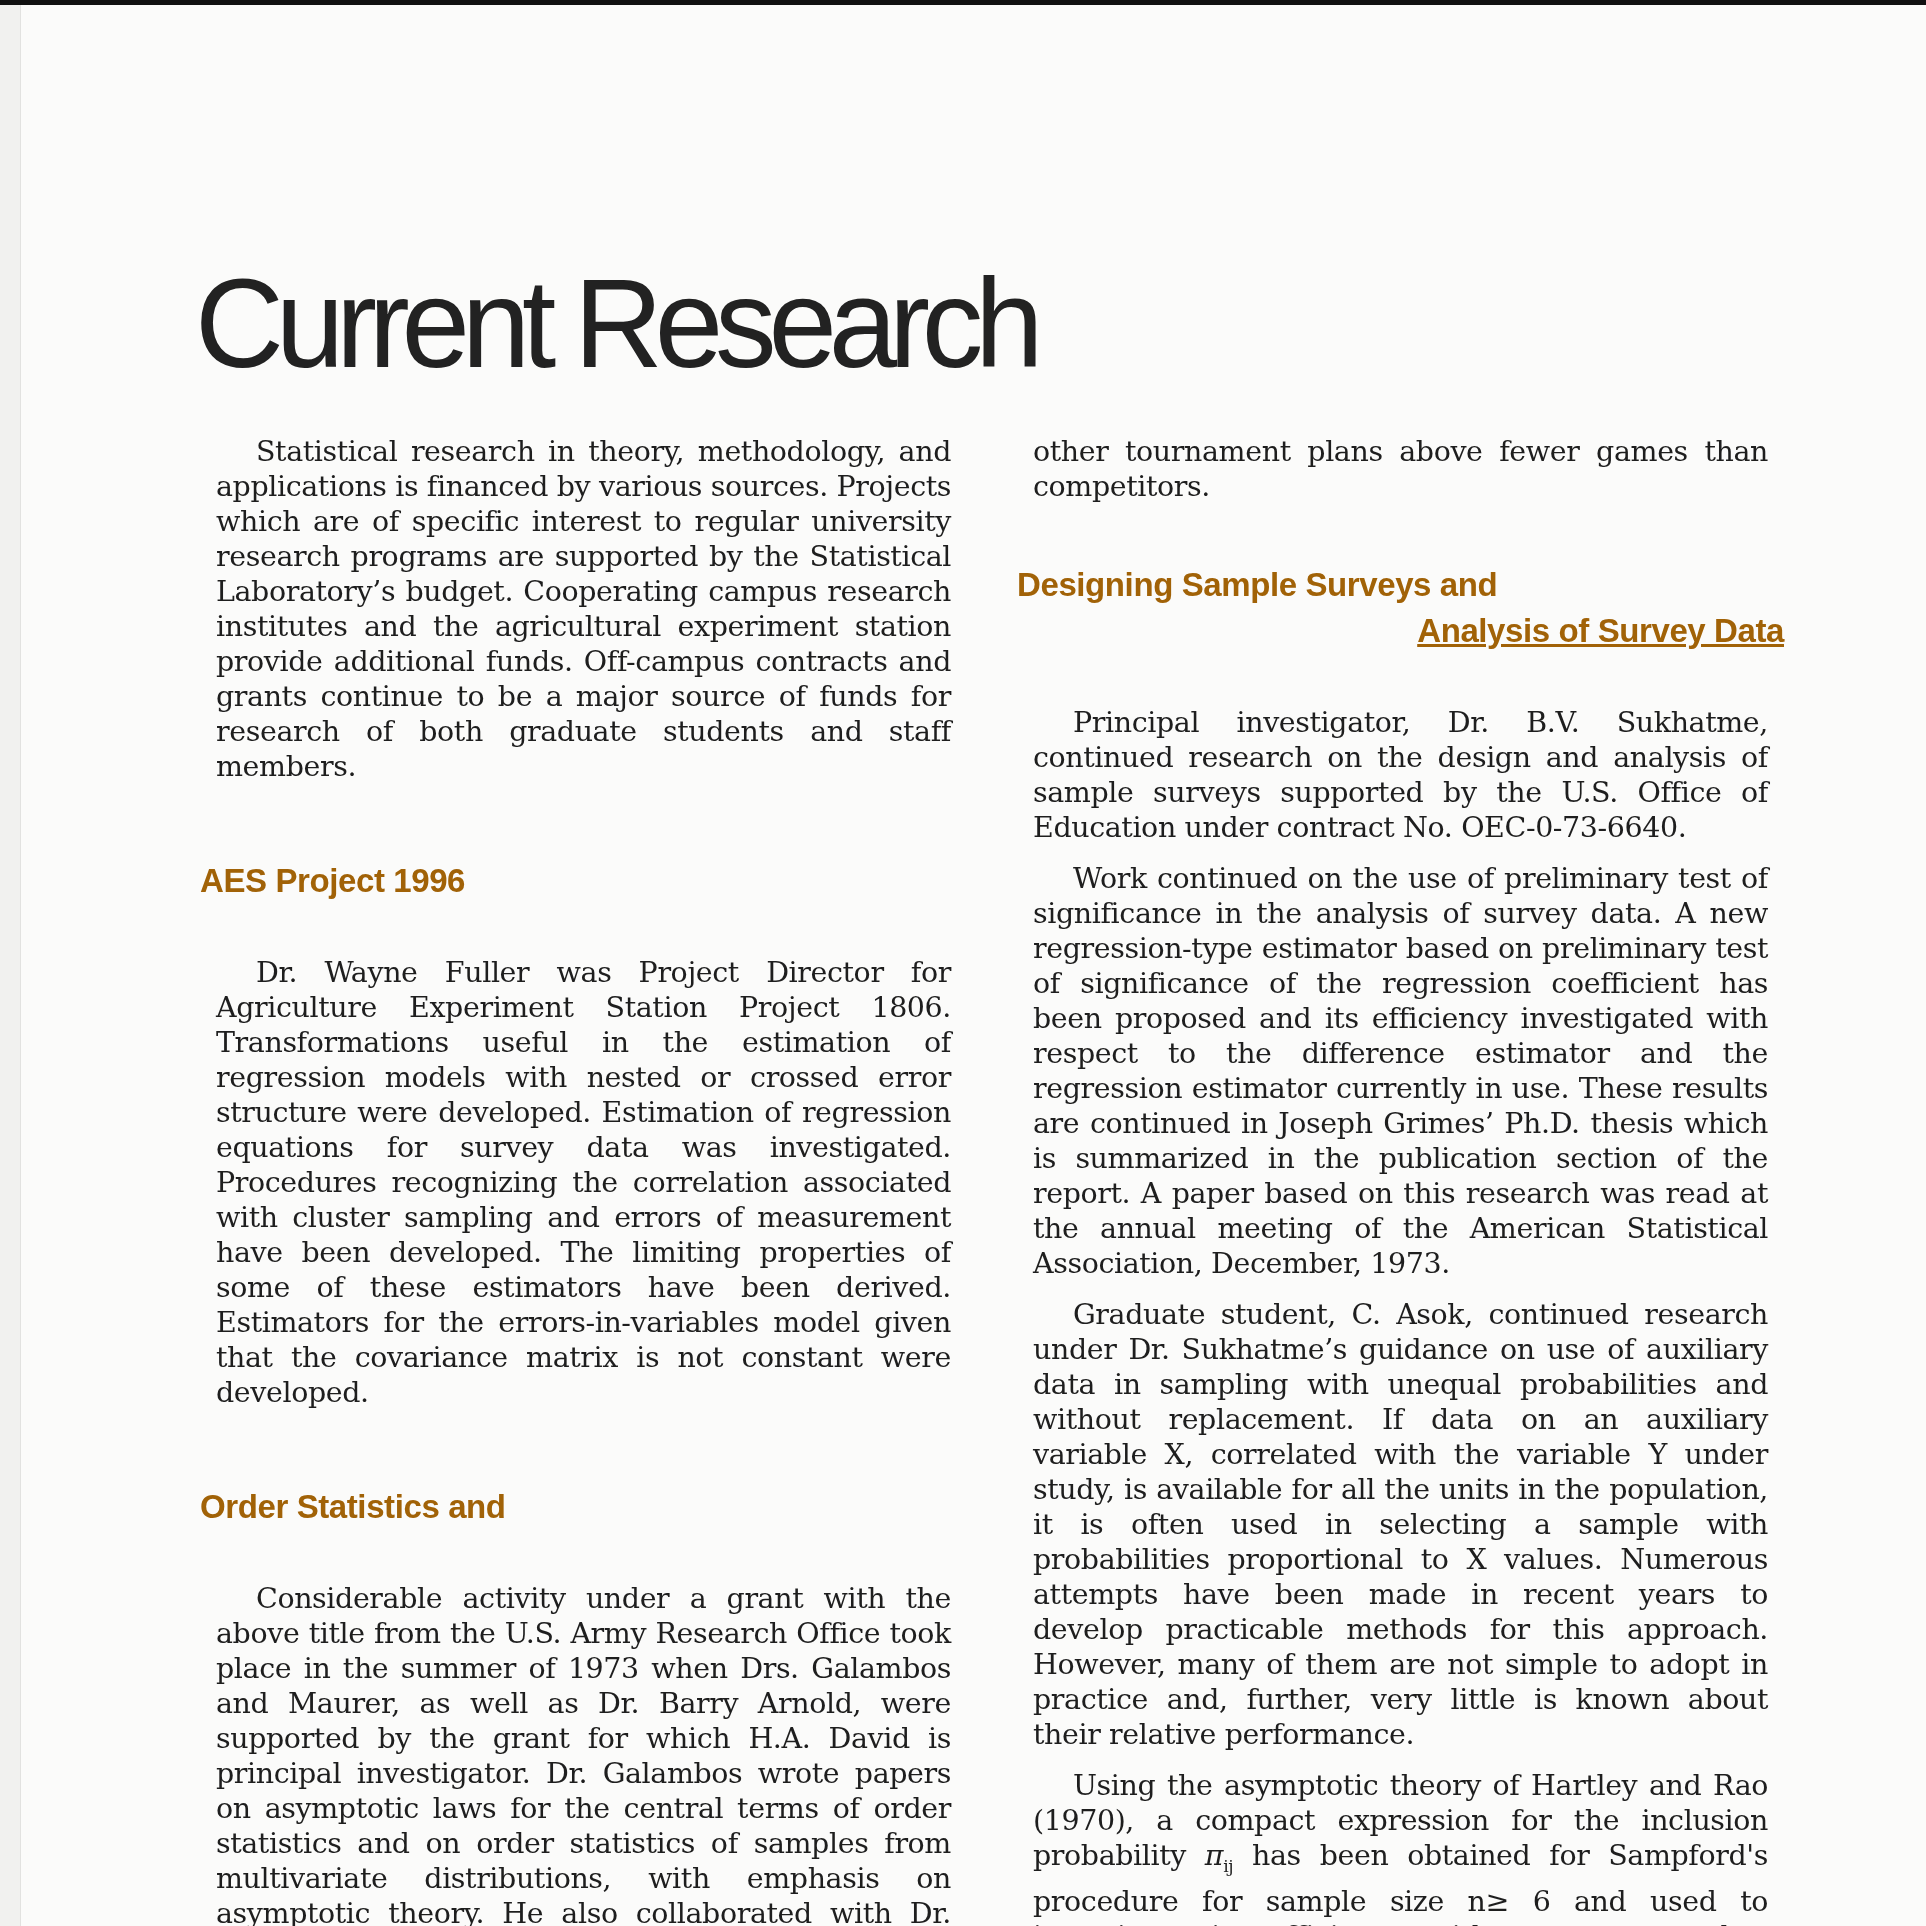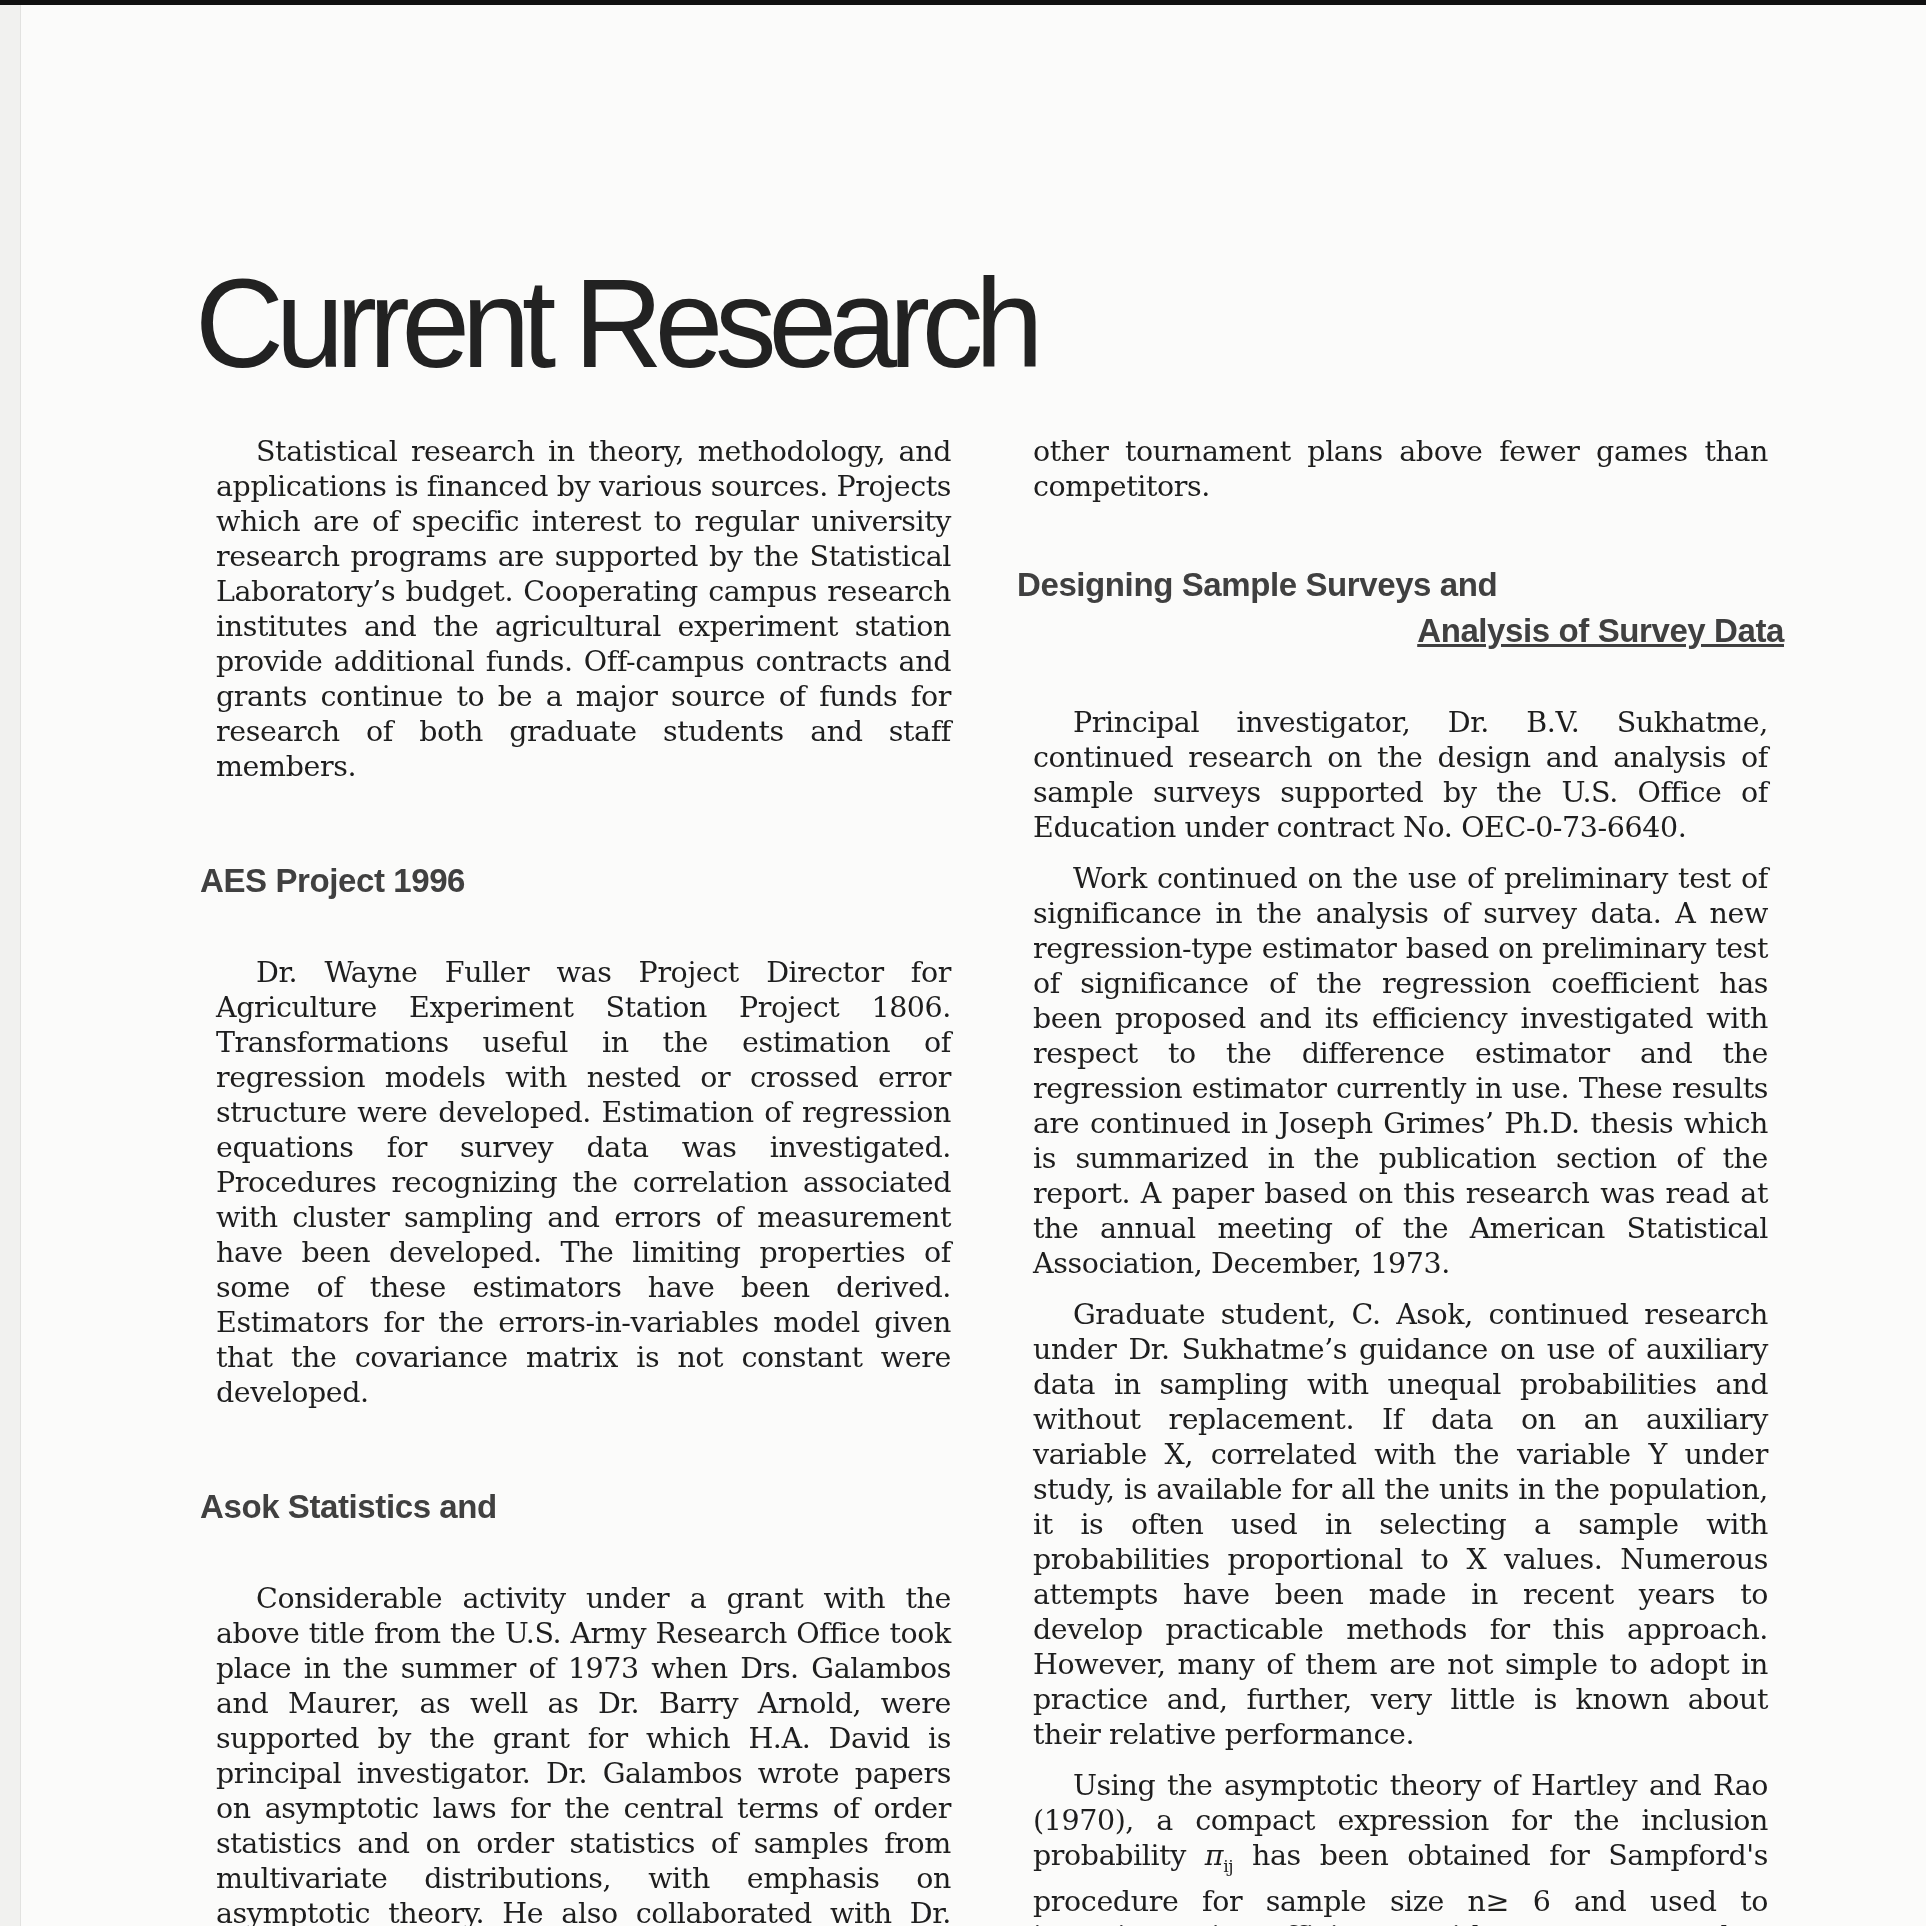--- a/index.html
+++ b/index.html
@@ -20,21 +20,21 @@
   .col { position: absolute; width: 767px; }
   .col-left { left: 200px; top: 418px; }
   .col-right { left: 1017px; top: 418px; }
   p.body {
     margin: 16px; font-size: 28.5px; line-height: 35px; text-align: justify;
     text-indent: 40px; letter-spacing: -0.4px;
   }
   p.body.noindent { text-indent: 0; }
   h2.sec {
     margin: 0; font-family: "Liberation Sans", sans-serif; font-weight: 700;
-    font-size: 33px; line-height: 46px; color: #404040; letter-spacing: -0.4px;
+    font-size: 33px; line-height: 46px; color: #a16207; letter-spacing: -0.4px;
   }
   h2.sec .l2 { display: block; text-align: right; text-decoration: underline; }
   .sp-intro { height: 58px; }
   .sp-head { height: 42px; }
   .sp-head2 { height: 35px; }
   sub { font-size: 17.3px; }
 </style>
 </head>
 <body>
 
@@ -48,21 +48,21 @@
 
   <div class="sp-intro"></div>
   <h2 class="sec">
     <span>AES Project 1996</span>
   </h2>
   <div class="sp-head2"></div>
   <p class="body">Dr. Wayne Fuller was Project Director for Agriculture Experiment Station Project 1806. Transformations useful in the estimation of regression models with nested or crossed error structure were developed. Estimation of regression equations for survey data was investigated. Procedures recognizing the correlation associated with cluster sampling and errors of measurement have been developed. The limiting properties of some of these estimators have been derived. Estimators for the errors-in-variables model given that the covariance matrix is not constant were developed.</p>
 
   <div class="sp-intro"></div>
   <h2 class="sec">
-    <span>Asok Statistics and</span>
+    <span>Order Statistics and</span>
   </h2>
   <div class="sp-head2"></div>
   <p class="body">Considerable activity under a grant with the above title from the U.S. Army Research Office took place in the summer of 1973 when Drs. Galambos and Maurer, as well as Dr. Barry Arnold, were supported by the grant for which H.A. David is principal investigator. Dr. Galambos wrote papers on asymptotic laws for the central terms of order statistics and on order statistics of samples from multivariate distributions, with emphasis on asymptotic theory. He also collaborated with Dr. David on a paper concerned with the asymptotic theory of concomitants of order statistics. Uses of order statistics and concomitants in certain double sampling situations have been studied by Martin O’Connell and Dr. David.</p>
 
 </div>
 
 <div class="col col-right">
   <p class="body noindent">other tournament plans above fewer games than competitors.</p>
 
   <div class="sp-head"></div>

